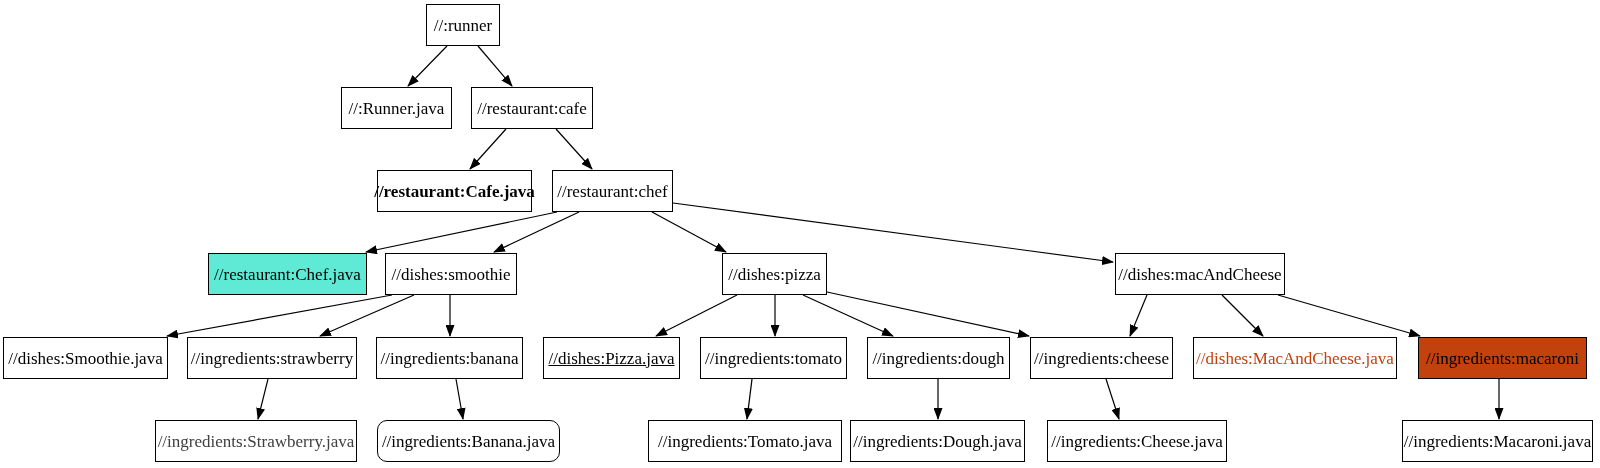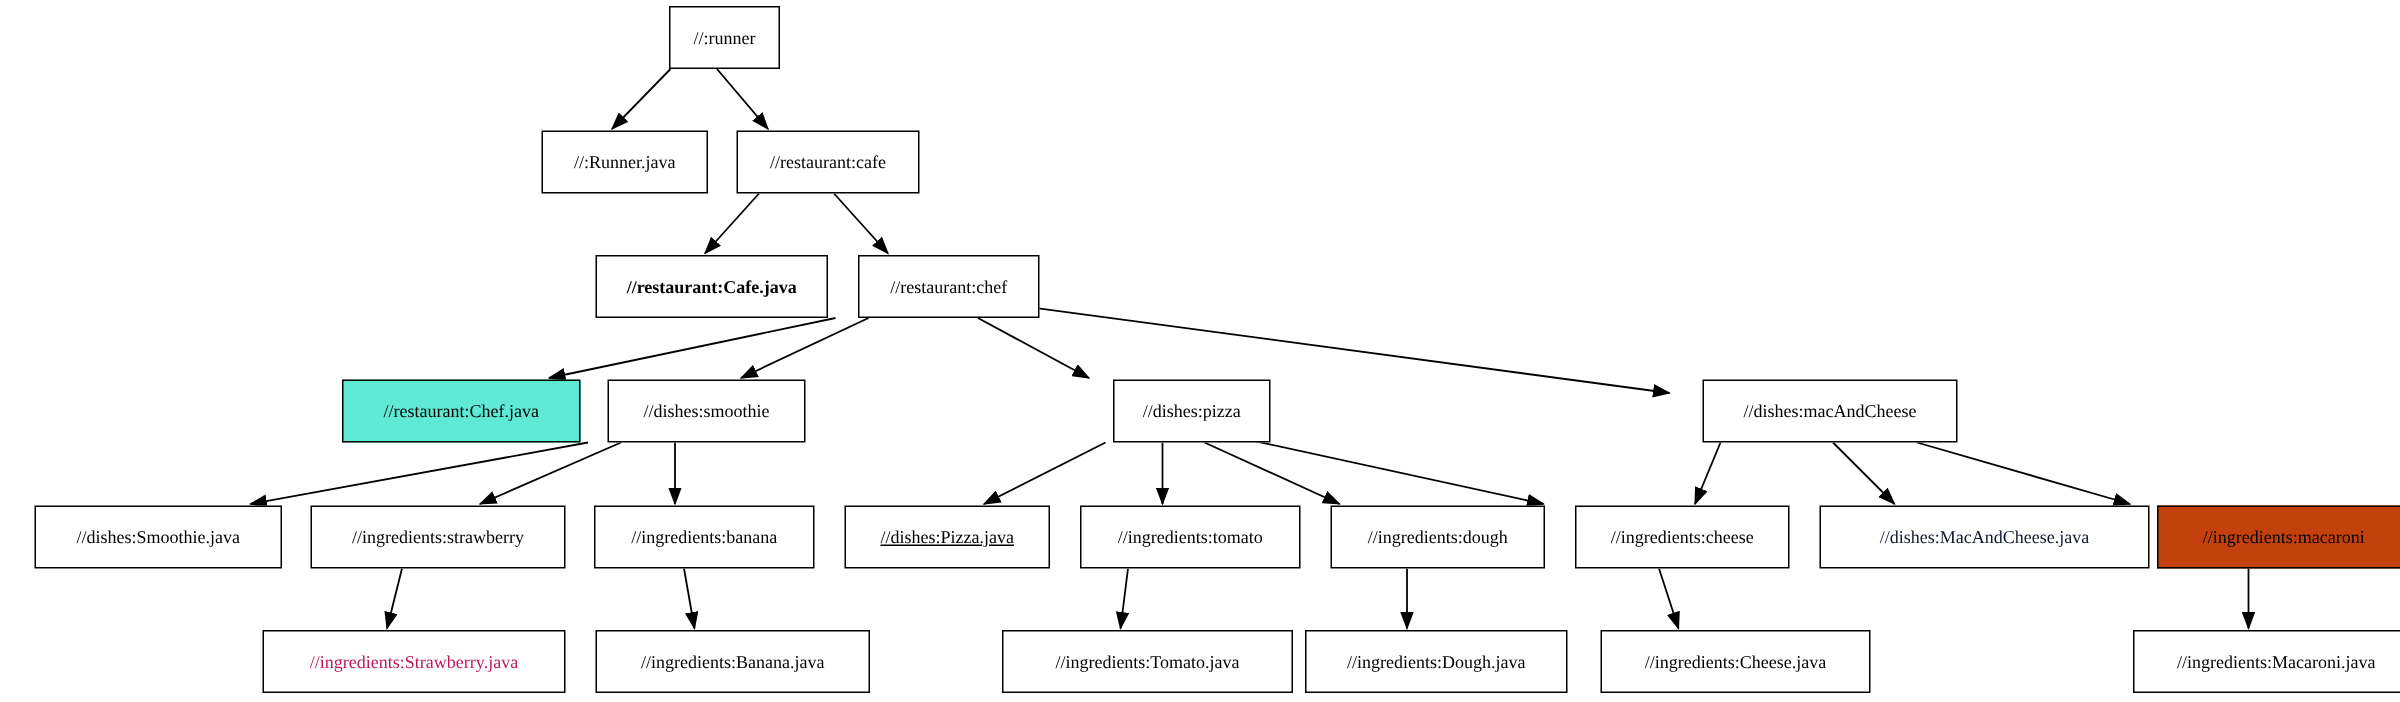--- a/index.html
+++ b/index.html
@@ -24,25 +24,24 @@
   }
   .graph-node {
     position: absolute;
     box-sizing: border-box;
     border: 1px solid #000000;
     background: #ffffff;
     color: #000000;
     display: flex;
     align-items: center;
     justify-content: center;
-    font-size: 12px;
+    font-size: 17px;
     line-height: 1;
     white-space: nowrap;
     letter-spacing: 0px;
-    margin-left: 20px;
   }
 </style>
 </head>
 <body>
 
 <div class="canvas">
   <svg class="edges-layer" width="1600" height="468" viewBox="0 0 1600 468" xmlns="http://www.w3.org/2000/svg">
     <defs>
       <marker id="arrowhead" viewBox="0 0 12 9" markerWidth="12" markerHeight="9" refX="11" refY="4.5" orient="auto" markerUnits="userSpaceOnUse">
         <path d="M0,0 L12,4.5 L0,9 Z" fill="#000000"></path>
@@ -85,22 +84,22 @@
       <div class="graph-node" style="left: 385px; top: 253px; width: 132px; height: 42px; border-color: rgb(0, 0, 0); background: rgb(255, 255, 255); color: rgb(0, 0, 0);">//dishes:smoothie</div>
       <div class="graph-node" style="left: 722px; top: 253px; width: 105px; height: 42px; border-color: rgb(0, 0, 0); background: rgb(255, 255, 255); color: rgb(0, 0, 0);">//dishes:pizza</div>
       <div class="graph-node" style="left: 1115px; top: 253px; width: 170px; height: 42px; border-color: rgb(0, 0, 0); background: rgb(255, 255, 255); color: rgb(0, 0, 0);">//dishes:macAndCheese</div>
       <div class="graph-node" style="left: 3px; top: 337px; width: 165px; height: 42px; border-color: rgb(0, 0, 0); background: rgb(255, 255, 255); color: rgb(0, 0, 0);">//dishes:Smoothie.java</div>
       <div class="graph-node" style="left: 187px; top: 337px; width: 170px; height: 42px; border-color: rgb(0, 0, 0); background: rgb(255, 255, 255); color: rgb(0, 0, 0);">//ingredients:strawberry</div>
       <div class="graph-node" style="left: 376px; top: 337px; width: 147px; height: 42px; border-color: rgb(0, 0, 0); background: rgb(255, 255, 255); color: rgb(0, 0, 0);">//ingredients:banana</div>
       <div class="graph-node" style="left: 543px; top: 337px; width: 137px; height: 42px; border-color: rgb(0, 0, 0); background: rgb(255, 255, 255); color: rgb(0, 0, 0); text-decoration: underline;">//dishes:Pizza.java</div>
       <div class="graph-node" style="left: 700px; top: 337px; width: 147px; height: 42px; border-color: rgb(0, 0, 0); background: rgb(255, 255, 255); color: rgb(0, 0, 0);">//ingredients:tomato</div>
       <div class="graph-node" style="left: 867px; top: 337px; width: 143px; height: 42px; border-color: rgb(0, 0, 0); background: rgb(255, 255, 255); color: rgb(0, 0, 0);">//ingredients:dough</div>
       <div class="graph-node" style="left: 1030px; top: 337px; width: 143px; height: 42px; border-color: rgb(0, 0, 0); background: rgb(255, 255, 255); color: rgb(0, 0, 0);">//ingredients:cheese</div>
-      <div class="graph-node" style="left: 1193px; top: 337px; width: 220px; height: 42px; border-color: rgb(0, 0, 0); background: rgb(255, 255, 255); color: #0f172a;">//dishes:MacAndCheese.java</div>
+      <div class="graph-node" style="left: 1193px; top: 337px; width: 204px; height: 42px; border-color: rgb(0, 0, 0); background: rgb(255, 255, 255); color: #c2410c;">//dishes:MacAndCheese.java</div>
       <div class="graph-node" style="left: 1418px; top: 337px; width: 169px; height: 42px; border-color: rgb(0, 0, 0); background: #c2410c; color: rgb(0, 0, 0);">//ingredients:macaroni</div>
-      <div class="graph-node" style="left: 155px; top: 420px; width: 202px; height: 42px; border-color: rgb(0, 0, 0); background: rgb(255, 255, 255); color: #be185d;">//ingredients:Strawberry.java</div>
-      <div class="graph-node" style="left: 377px; top: 420px; width: 183px; height: 42px; border-color: rgb(0, 0, 0); background: rgb(255, 255, 255); color: rgb(0, 0, 0);">//ingredients:Banana.java</div>
+      <div class="graph-node" style="left: 155px; top: 420px; width: 202px; height: 42px; border-color: rgb(0, 0, 0); background: rgb(255, 255, 255); color: #404040;">//ingredients:Strawberry.java</div>
+      <div class="graph-node" style="left: 377px; top: 420px; width: 183px; height: 42px; border-color: rgb(0, 0, 0); background: rgb(255, 255, 255); color: rgb(0, 0, 0); border-radius: 10px;">//ingredients:Banana.java</div>
       <div class="graph-node" style="left: 648px; top: 420px; width: 194px; height: 42px; border-color: rgb(0, 0, 0); background: rgb(255, 255, 255); color: rgb(0, 0, 0);">//ingredients:Tomato.java</div>
       <div class="graph-node" style="left: 850px; top: 420px; width: 175px; height: 42px; border-color: rgb(0, 0, 0); background: rgb(255, 255, 255); color: rgb(0, 0, 0);">//ingredients:Dough.java</div>
       <div class="graph-node" style="left: 1047px; top: 420px; width: 180px; height: 42px; border-color: rgb(0, 0, 0); background: rgb(255, 255, 255); color: rgb(0, 0, 0);">//ingredients:Cheese.java</div>
       <div class="graph-node" style="left: 1402px; top: 420px; width: 191px; height: 42px; border-color: rgb(0, 0, 0); background: rgb(255, 255, 255); color: rgb(0, 0, 0);">//ingredients:Macaroni.java</div>
     </div>
 </div>
 
 </body></html>

